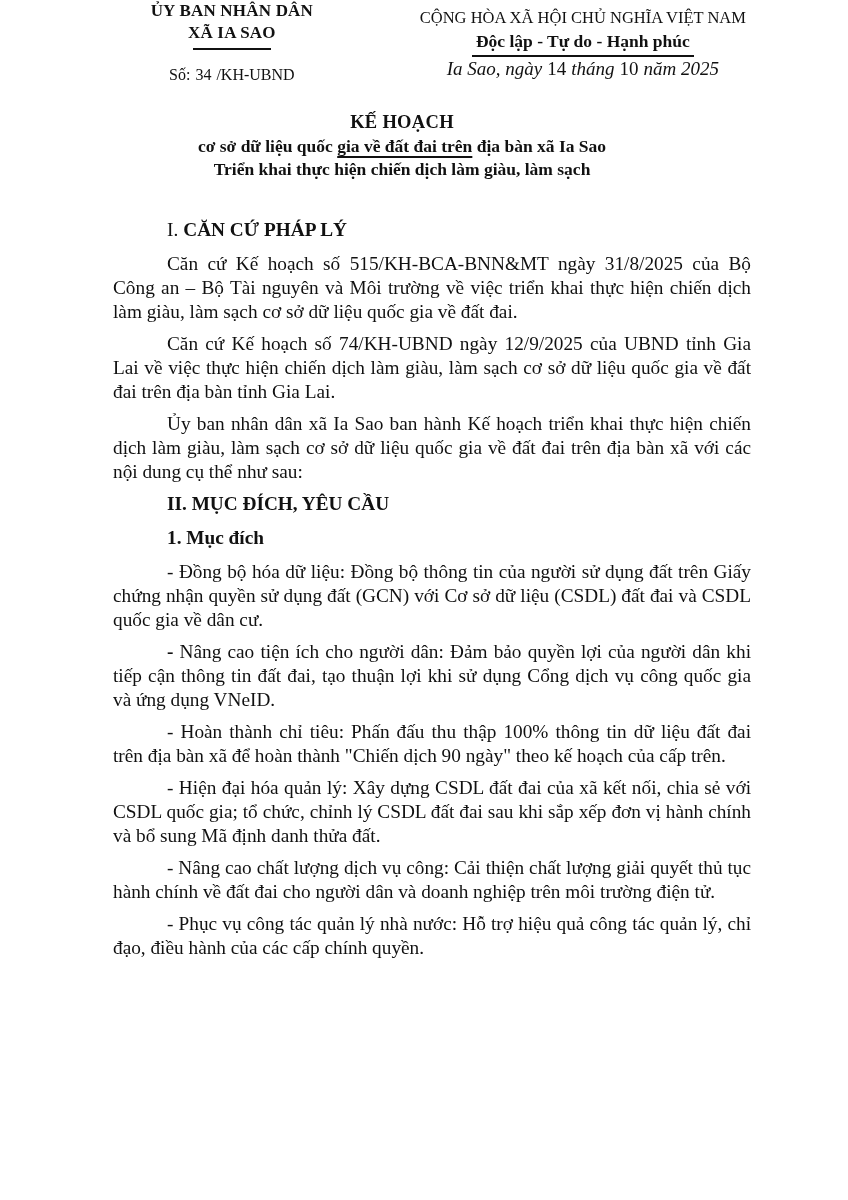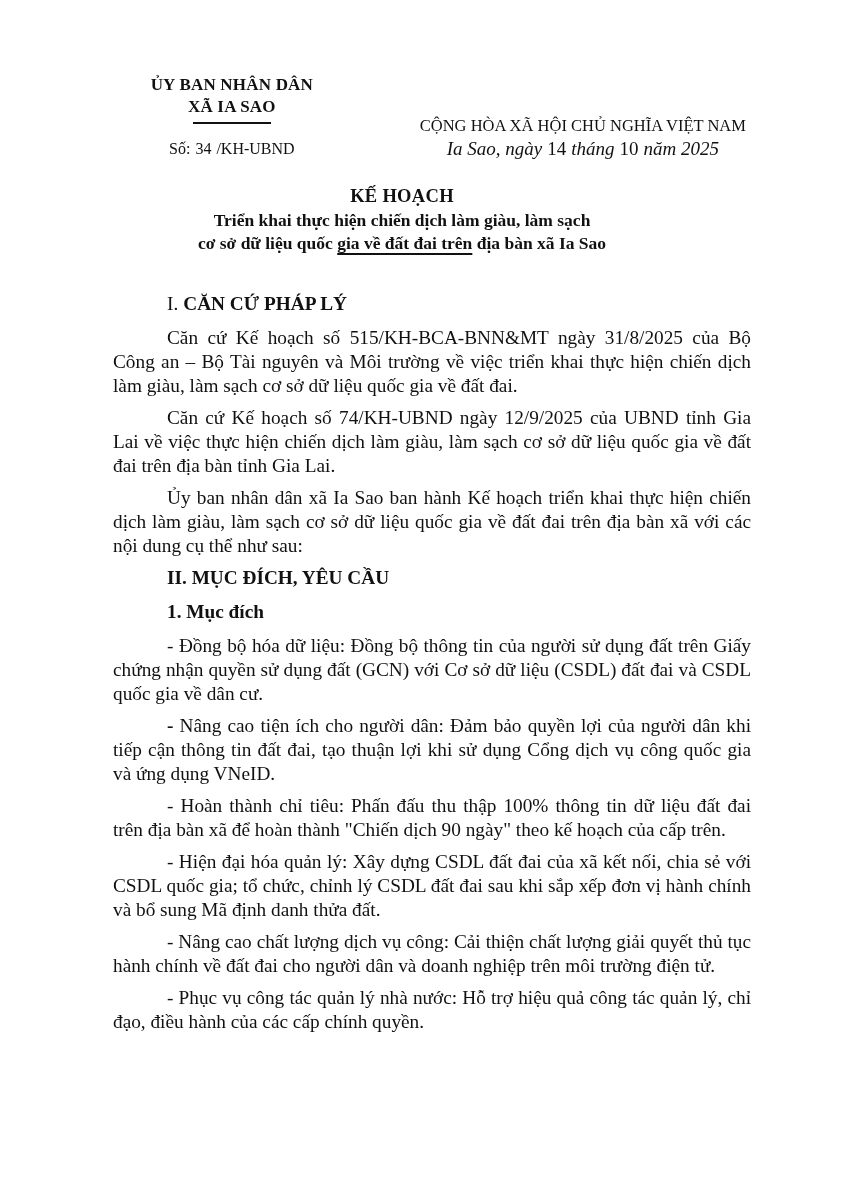--- a/index.html
+++ b/index.html
@@ -8,21 +8,21 @@
     width: 848px;
     height: 1200px;
     background: #ffffff;
     color: #111111;
     font-family: "Liberation Serif", "DejaVu Serif", serif;
     overflow: hidden;
   }
   .page { position: relative; width: 848px; height: 1200px; background: #ffffff; }
 
   
-  .header { display: flex; align-items: flex-end; padding-top: 74px; }
+  .header { display: flex; align-items: center; }
   .issuer-block { width: 300px; margin-left: 88px; text-align: center; }
   .national-block { width: 432px; margin-left: auto; margin-right: 58px; text-align: center; }
 
   .issuer-org1 { font-weight: bold; font-size: 17px; line-height: 22px; letter-spacing: .2px; }
   .issuer-org2 { font-weight: bold; font-size: 17px; line-height: 22px; letter-spacing: .2px; }
   .issuer-rule { width: 78px; height: 2px; background: #111; margin: 4px auto 0 auto; }
   .doc-number { margin-top: 13px; font-size: 16px; line-height: 23px; }
 
   .motto1 { font-weight: normal; font-size: 16.5px; line-height: 22px; }
   .motto2-wrap { margin-top: 1px; }
@@ -79,29 +79,32 @@
 
     <div class="issuer-block">
       <div class="issuer-org1">ỦY BAN NHÂN DÂN</div>
       <div class="issuer-org2">XÃ IA SAO</div>
       <div class="issuer-rule"></div>
       <div class="doc-number"><span>Số:</span><span class="num-val">34</span><span>/KH-UBND</span></div>
     </div>
 
     <div class="national-block">
       <div class="motto1">CỘNG HÒA XÃ HỘI CHỦ NGHĨA VIỆT NAM</div>
+      <div class="motto2-wrap">
+        <span class="motto2">Độc lập - Tự do - Hạnh phúc</span>
+      </div>
       <div class="place-date"><span>Ia Sao, ngày</span><span class="fillnum">14</span><span>tháng</span><span class="fillnum">10</span><span>năm</span> <span>2025</span></div>
     </div>
 
   </div>
 
   <div class="title-block">
     <div class="doc-type">KẾ HOẠCH</div>
+    <div class="subtitle"><span>cơ sở dữ liệu quốc</span> <span class="u-span">gia về đất đai trên</span> <span>địa bàn xã Ia Sao</span></div>
     <div class="subtitle">Triển khai thực hiện chiến dịch làm giàu, làm sạch</div>
-    <div class="subtitle"><span>cơ sở dữ liệu quốc</span> <span class="u-span">gia về đất đai trên</span> <span>địa bàn xã Ia Sao</span></div>
   </div>
 
   <div class="body-text">
 
     <div class="sec-h"><span class="sec-num">I.</span><span>CĂN CỨ PHÁP LÝ</span></div>
 
     <p>Căn cứ Kế hoạch số 515/KH-BCA-BNN&amp;MT ngày 31/8/2025 của Bộ Công an – Bộ Tài nguyên và Môi trường về việc triển khai thực hiện chiến dịch làm giàu, làm sạch cơ sở dữ liệu quốc gia về đất đai.</p>
     <p>Căn cứ Kế hoạch số 74/KH-UBND ngày 12/9/2025 của UBND tỉnh Gia Lai về việc thực hiện chiến dịch làm giàu, làm sạch cơ sở dữ liệu quốc gia về đất đai trên địa bàn tỉnh Gia Lai.</p>
     <p>Ủy ban nhân dân xã Ia Sao ban hành Kế hoạch triển khai thực hiện chiến dịch làm giàu, làm sạch cơ sở dữ liệu quốc gia về đất đai trên địa bàn xã với các nội dung cụ thể như sau:</p>
 

